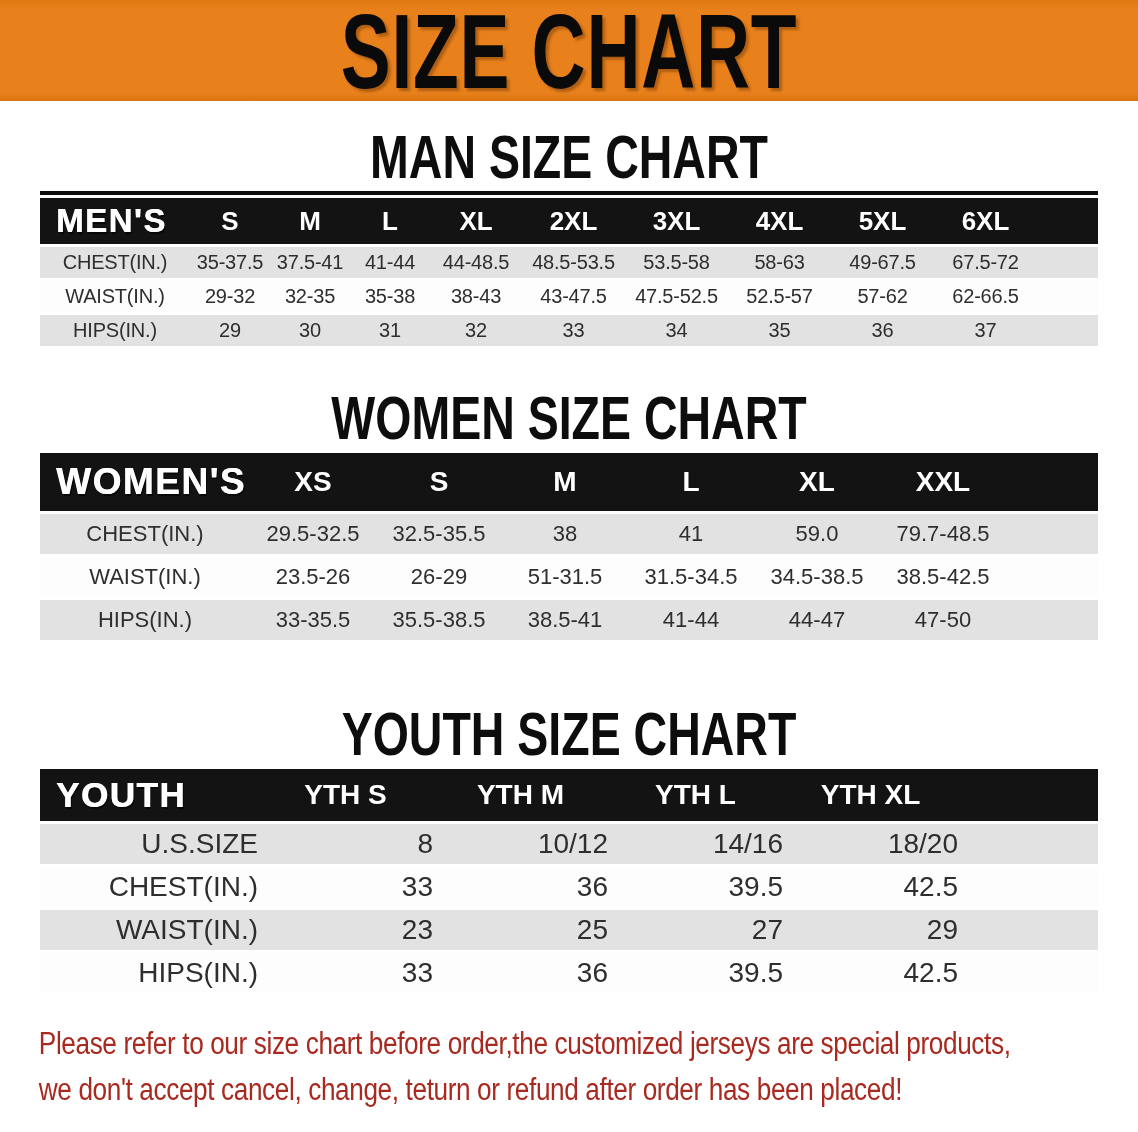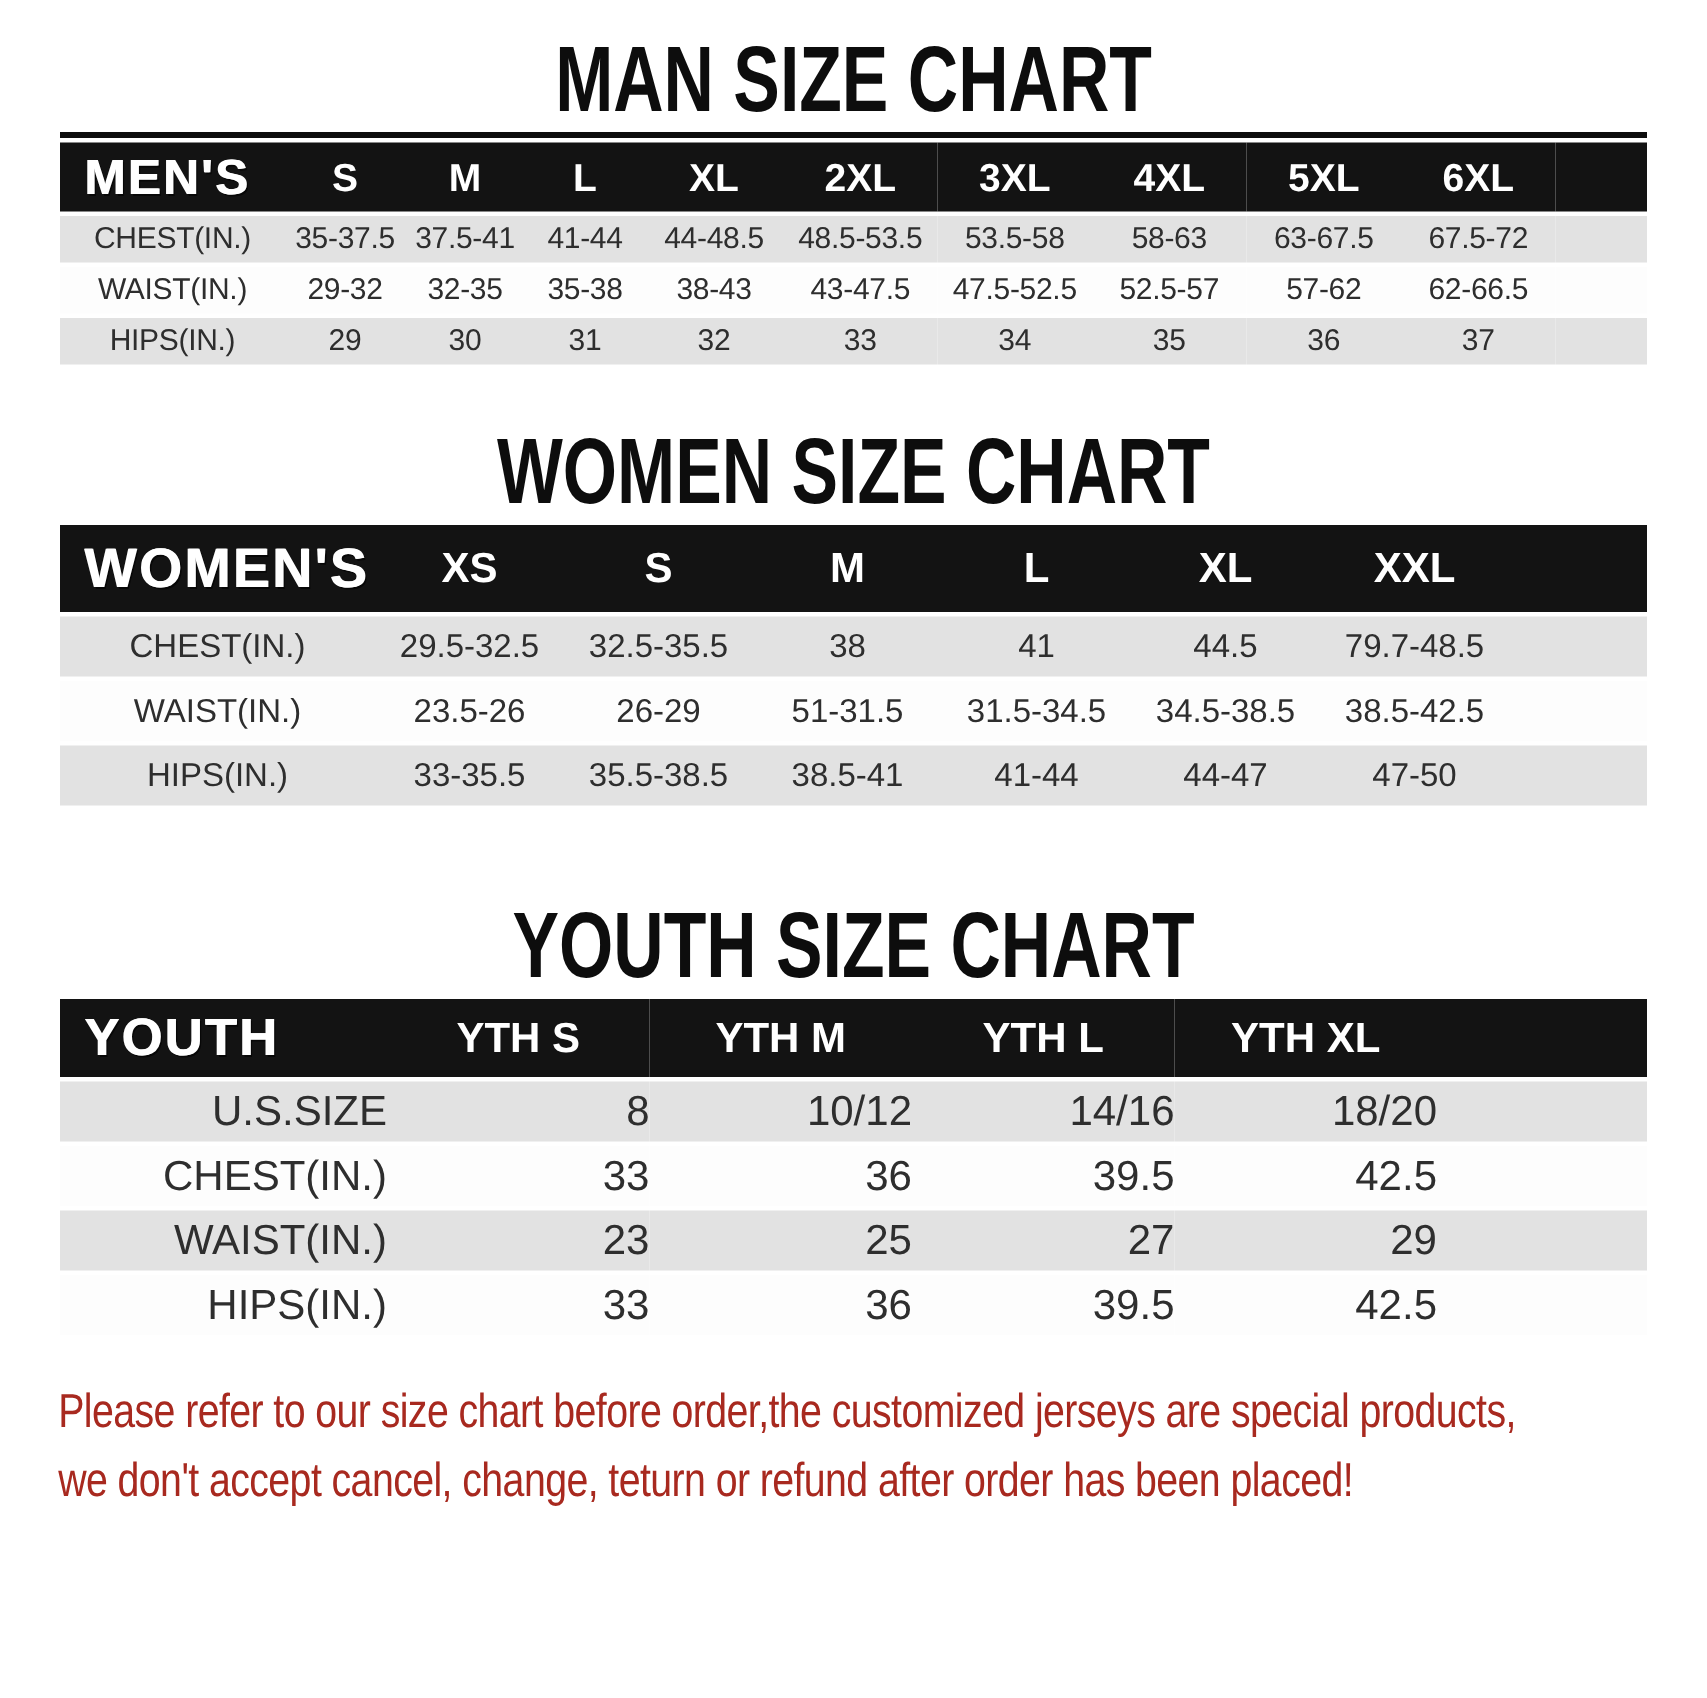--- a/index.html
+++ b/index.html
@@ -80,20 +80,23 @@
     transform:scale(0.97,1.18); transform-origin:left top;
     letter-spacing:-0.4px;
   }
   .footnote div { white-space:nowrap; }
 </style>
 </head>
 <body>
 
 <div class="page">
 
+  <div class="banner">
+    <span class="banner-title">SIZE CHART</span>
+  </div>
 
   <div class="section">
     <h2 class="section-title men-title">MAN SIZE CHART</h2>
     <div class="top-rule"></div>
     <table class="size-table men">
       <colgroup>
         <col style="width:150px">
           <col style="width:80px">
           <col style="width:80px">
           <col style="width:80px">
@@ -123,21 +126,21 @@
       <tbody>
           <tr>
             <td>CHEST(IN.)</td>
             <td>35-37.5</td>
             <td>37.5-41</td>
             <td>41-44</td>
             <td>44-48.5</td>
             <td>48.5-53.5</td>
             <td>53.5-58</td>
             <td>58-63</td>
-            <td>63-67.5</td>
+            <td>49-67.5</td>
             <td>67.5-72</td>
             <td></td>
           </tr>
           <tr>
             <td>WAIST(IN.)</td>
             <td>29-32</td>
             <td>32-35</td>
             <td>35-38</td>
             <td>38-43</td>
             <td>43-47.5</td>
@@ -189,21 +192,21 @@
             <th></th>
           </tr>
         </thead>
       <tbody>
           <tr>
             <td>CHEST(IN.)</td>
             <td>29.5-32.5</td>
             <td>32.5-35.5</td>
             <td>38</td>
             <td>41</td>
-            <td>44.5</td>
+            <td>59.0</td>
             <td>79.7-48.5</td>
             <td></td>
           </tr>
           <tr>
             <td>WAIST(IN.)</td>
             <td>23.5-26</td>
             <td>26-29</td>
             <td>51-31.5</td>
             <td>31.5-34.5</td>
             <td>34.5-38.5</td>

